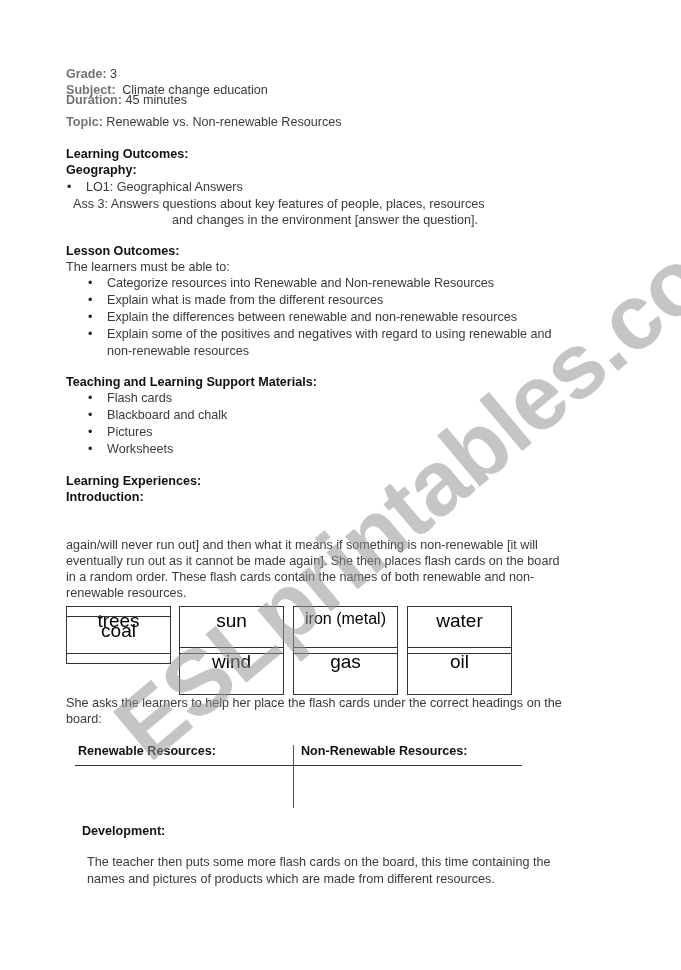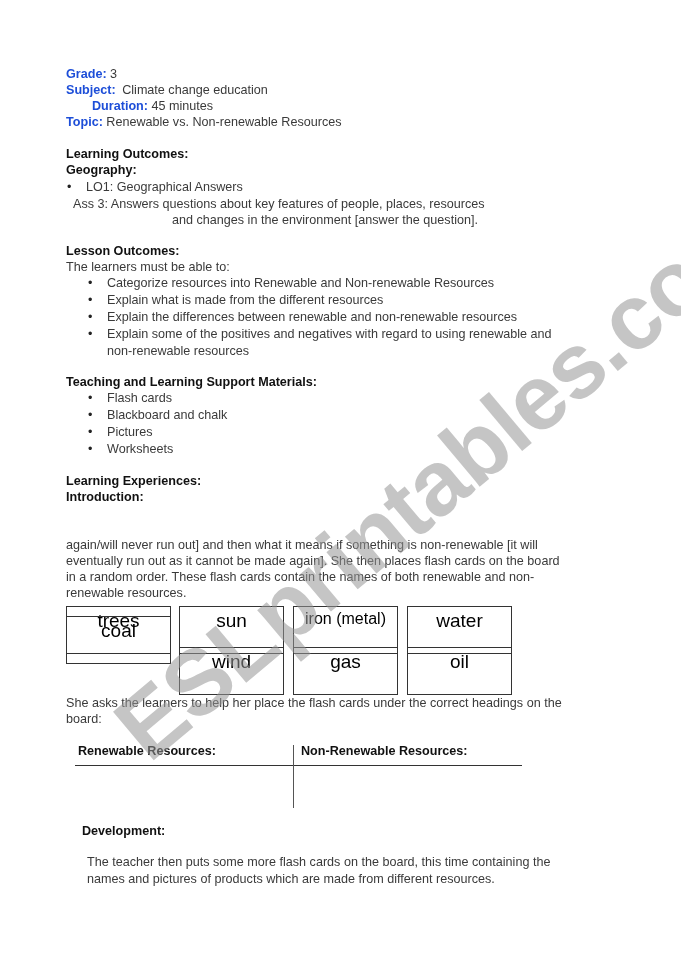--- a/index.html
+++ b/index.html
@@ -1,21 +1,21 @@
 <!DOCTYPE html>
 <html><head>
 <meta charset="utf-8">
 <style>
   html, body { margin: 0; padding: 0; }
   body {
     width: 681px; height: 970px; background: #ffffff; position: relative; overflow: hidden;
     font-family: "Liberation Sans", sans-serif; color: #3a3a3a; font-size: 12.6px;
   }
   .page { position: absolute; left: 0; top: 0; width: 681px; height: 970px; }
-  .b { font-weight: bold; color: #1d4ed8; text-align: center; }
+  .b { font-weight: bold; color: #737373; text-align: center; }
   .line { position: absolute; white-space: nowrap; line-height: 16px; }
   .head { position: absolute; font-weight: bold; color: #111; white-space: nowrap; line-height: 16px; }
   .bullet { position: absolute; white-space: nowrap; line-height: 16.8px; }
   .bullet::before { content: "\2022"; position: absolute; left: -19px; color: #222; }
   .card {
     position: absolute; border: 1.3px solid #333; box-sizing: border-box;
     font-family: Liberation Sans, sans-serif; font-size: 19px; color: #000000;
     text-align: center; line-height: 28px; height: 48px;
   }
   .card.small { font-size: 16px; line-height: 24px; }
@@ -34,21 +34,21 @@
 <div class="page">
 
   <div class="line" style="left:66px; top:66px;">
     <span class="b">Grade:</span>
     <span>3</span>
   </div>
   <div class="line" style="left:66px; top:82px;">
     <span class="b">Subject:</span>
     <span style="margin-left:3px;">Climate change education</span>
   </div>
-  <div class="line" style="left:66px; top:98px;margin-left:26px;">
+  <div class="line" style="left:66px; top:92px;">
     <span class="b">Duration:</span>
     <span>45 minutes</span>
   </div>
   <div class="line" style="left:66px; top:114px;">
     <span class="b">Topic:</span>
     <span>Renewable vs. Non-renewable Resources</span>
   </div>
 
   <div class="head" style="left:66px; top:146px;">Learning Outcomes:</div>
   <div class="head" style="left:66px; top:162px;">Geography:</div>

